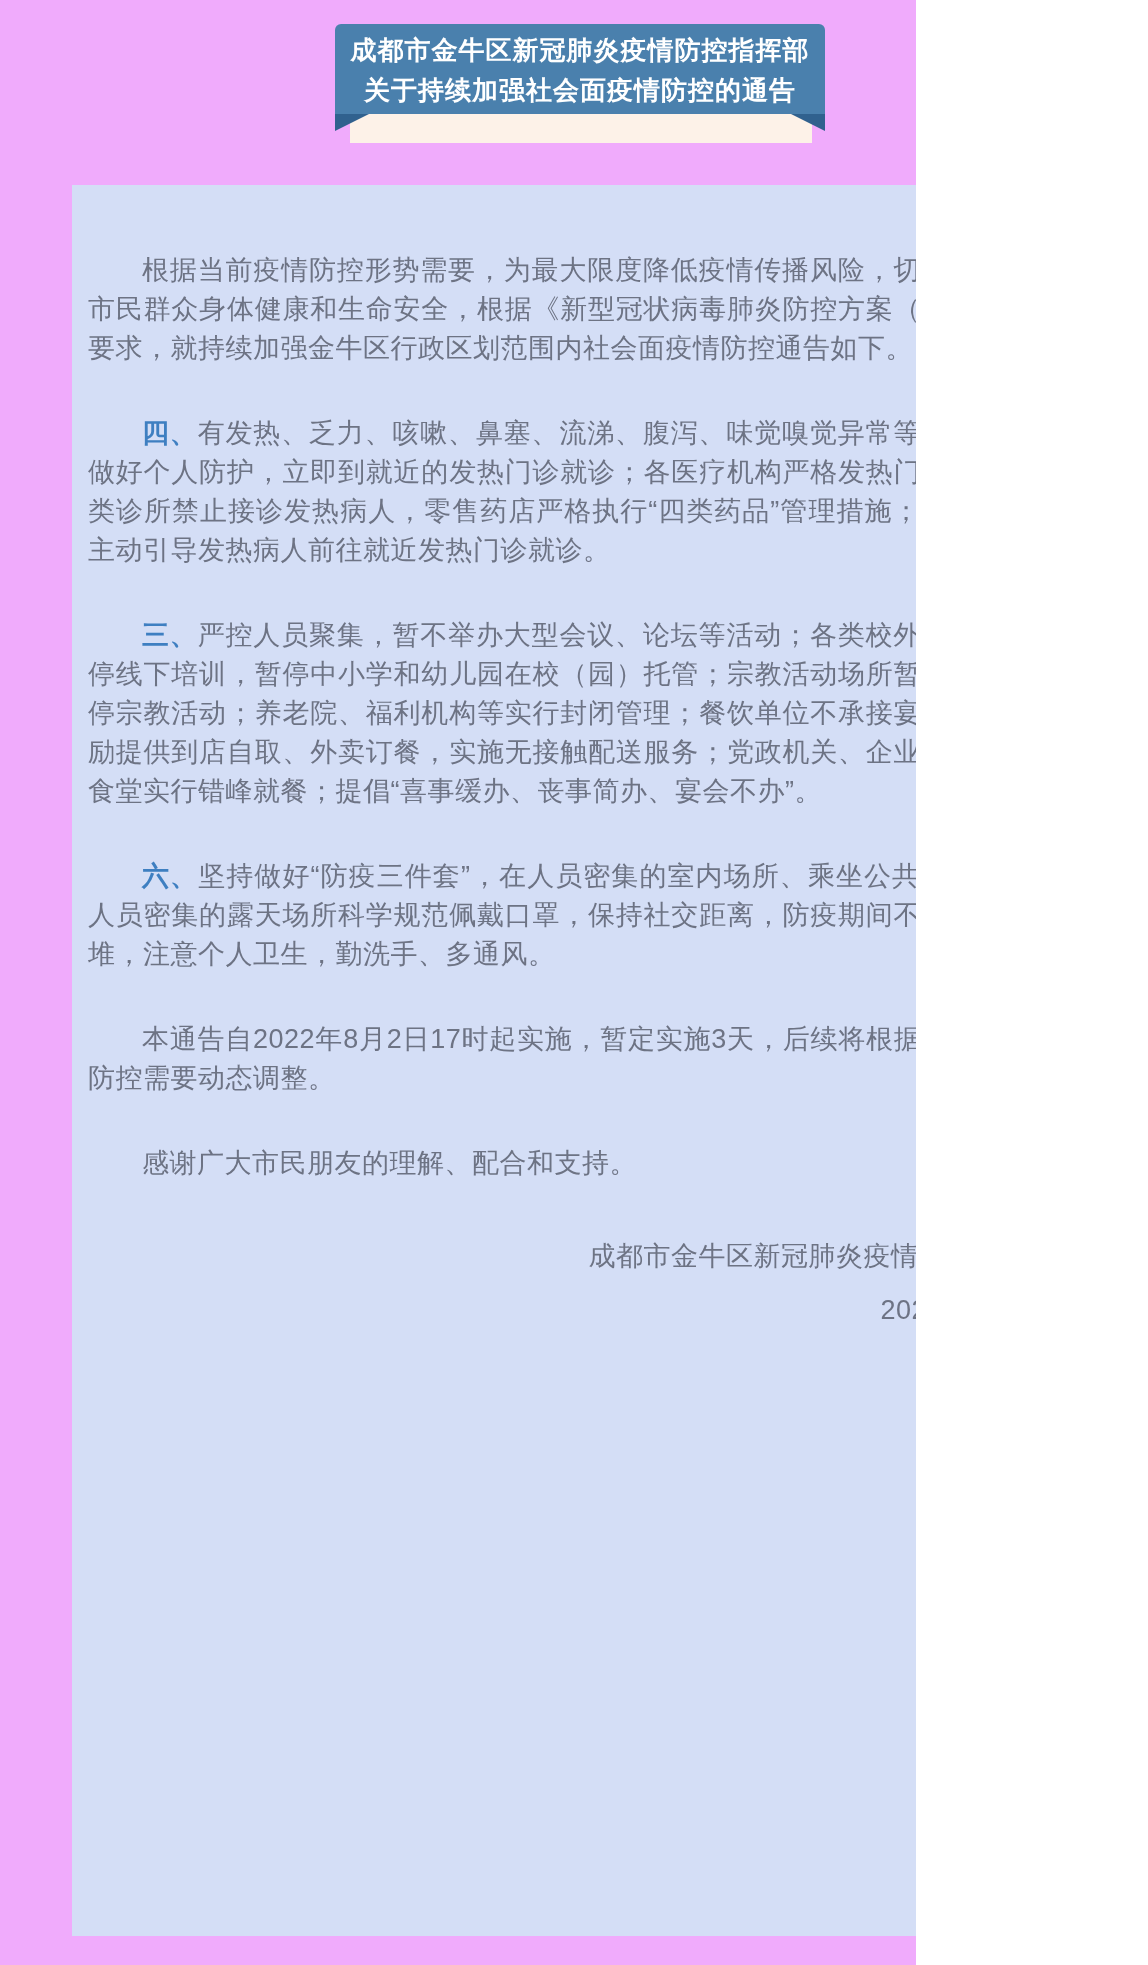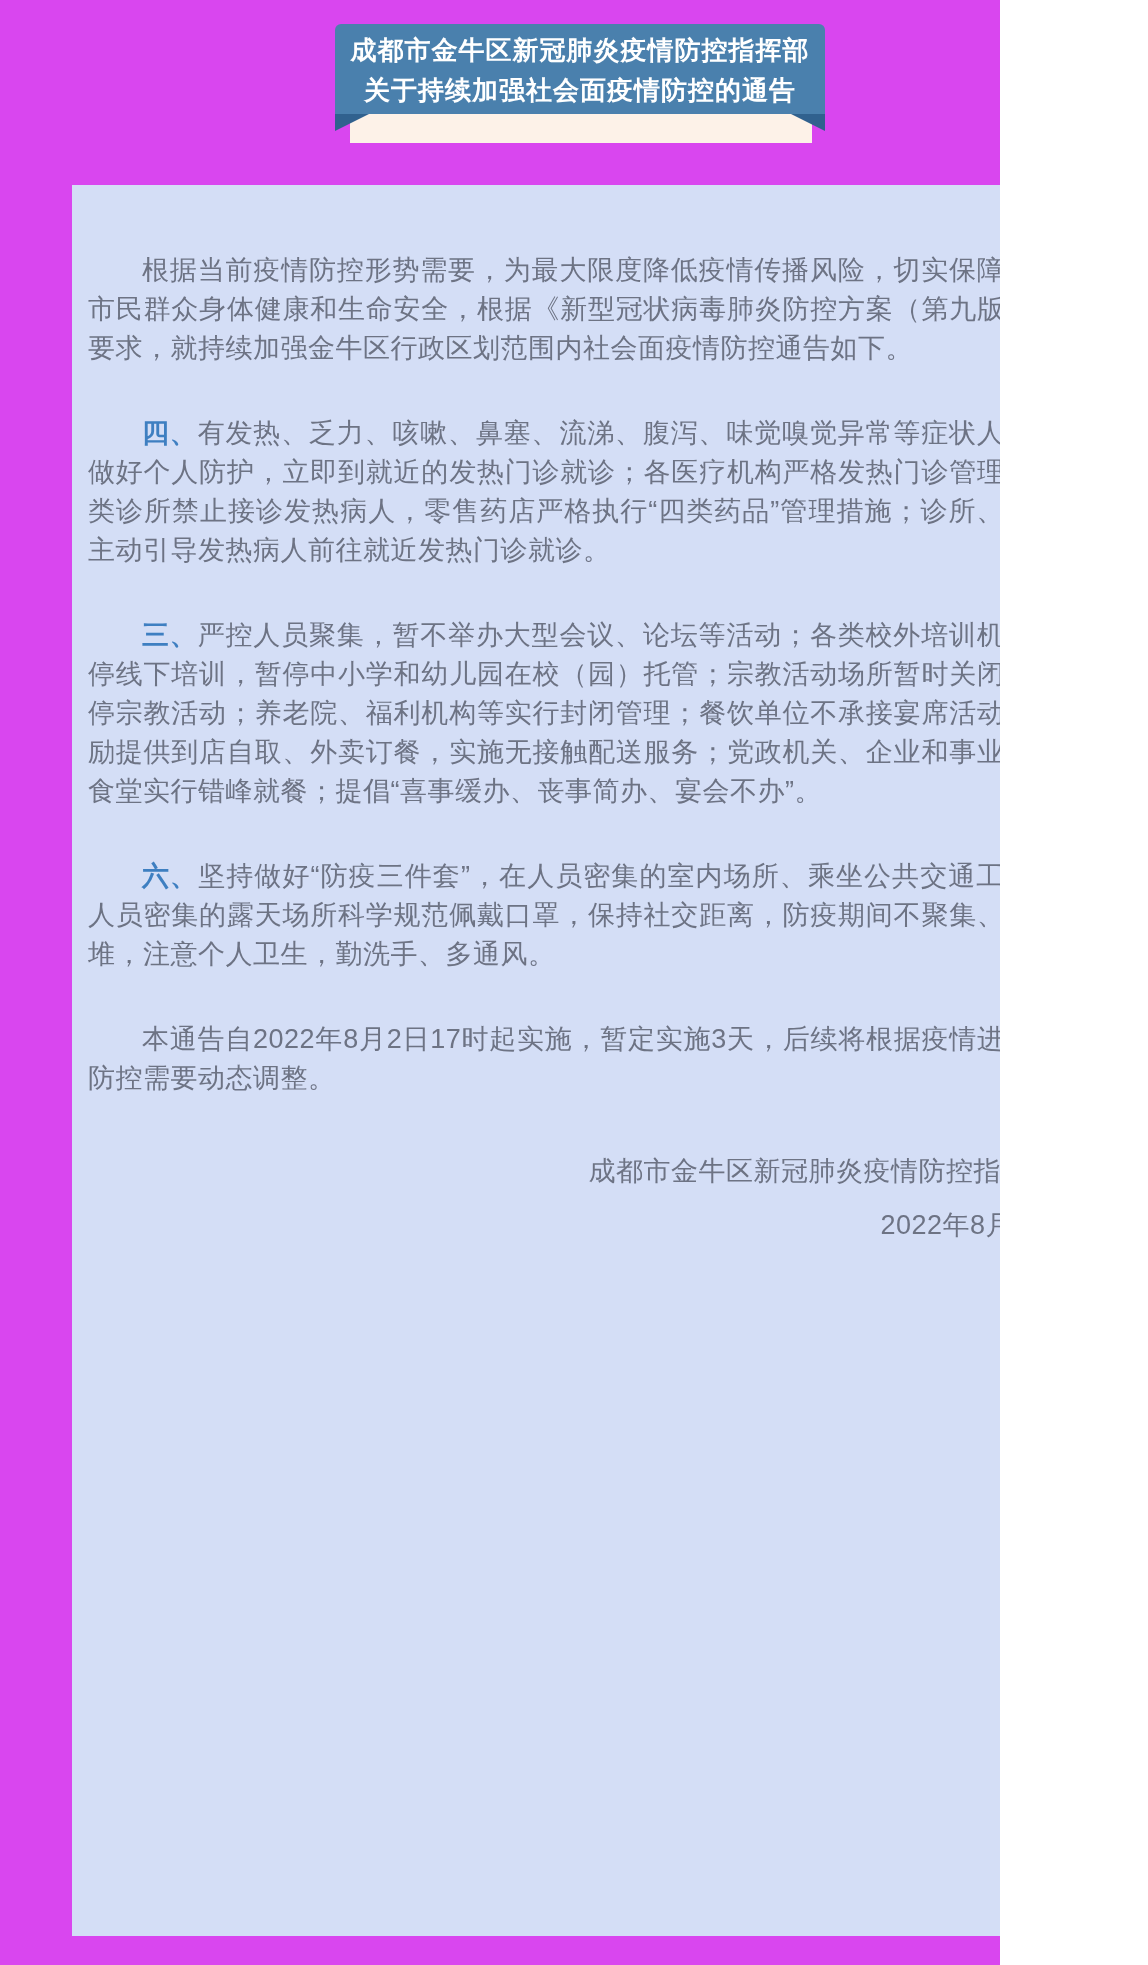--- a/index.html
+++ b/index.html
@@ -1,16 +1,16 @@
 <!DOCTYPE html>
 <html style="--banner-blue: #4a80ad; --fold-blue: #30618e; --cream: #fdf2e8; --panel-blue: #d4def6; --text-gray: #6d7384; --accent-blue: #3e7fc1;"><head>
 <meta charset="utf-8">
 <style>
   html,body{margin:0;padding:0;background:#ffffff;font-family:"Liberation Sans",sans-serif;}
-  .page{position:relative;width:1000px;height:1965px;background:#d946ef;overflow:hidden;}
+  .page{position:relative;width:916px;height:1965px;background:#f0abfc;overflow:hidden;}
 
   
   .banner-underlay{position:absolute;left:350px;top:113px;width:462px;height:30px;background:var(--cream,#fdf2e8);}
   .banner{position:absolute;left:335px;top:24px;width:490px;height:90px;background:var(--banner-blue,#4a80ad);
           border-radius:6px 6px 0 0;color:#ffffff;text-align:center;font-weight:bold;
           font-size:26px;line-height:40px;letter-spacing:1px;padding-top:6px;box-sizing:border-box;}
   .fold{position:absolute;top:100%;width:0;height:0;}
   .fold-left{left:0;border-top:17px solid var(--fold-blue,#30618e);border-right:34px solid transparent;}
   .fold-right{right:0;border-top:17px solid var(--fold-blue,#30618e);border-left:34px solid transparent;}
 
@@ -37,20 +37,21 @@
     <span class="fold fold-right"></span>
   </div>
 
   <div class="panel">
     <div id="paragraphs">
         <p class="para">根据当前疫情防控形势需要，为最大限度降低疫情传播风险，切实保障广大市民群众身体健康和生命安全，根据《新型冠状病毒肺炎防控方案（第九版）》要求，就持续加强金牛区行政区划范围内社会面疫情防控通告如下。</p>
         <p class="para"><span class="num">四、</span>有发热、乏力、咳嗽、鼻塞、流涕、腹泻、味觉嗅觉异常等症状人员应做好个人防护，立即到就近的发热门诊就诊；各医疗机构严格发热门诊管理，各类诊所禁止接诊发热病人，零售药店严格执行“四类药品”管理措施；诊所、药店主动引导发热病人前往就近发热门诊就诊。</p>
         <p class="para"><span class="num">三、</span>严控人员聚集，暂不举办大型会议、论坛等活动；各类校外培训机构暂停线下培训，暂停中小学和幼儿园在校（园）托管；宗教活动场所暂时关闭，暂停宗教活动；养老院、福利机构等实行封闭管理；餐饮单位不承接宴席活动，鼓励提供到店自取、外卖订餐，实施无接触配送服务；党政机关、企业和事业单位食堂实行错峰就餐；提倡“喜事缓办、丧事简办、宴会不办”。</p>
         <p class="para"><span class="num">六、</span>坚持做好“防疫三件套”，在人员密集的室内场所、乘坐公共交通工具、人员密集的露天场所科学规范佩戴口罩，保持社交距离，防疫期间不聚集、不扎堆，注意个人卫生，勤洗手、多通风。</p>
         <p class="para">本通告自2022年8月2日17时起实施，暂定实施3天，后续将根据疫情进展和防控需要动态调整。</p>
+        <p class="para">感谢广大市民朋友的理解、配合和支持。</p>
       </div>
     <div class="signature">
       <div>成都市金牛区新冠肺炎疫情防控指挥部</div>
       <div>2022年8月2日</div>
     </div>
   </div>
 
 </div>
 
 </body></html>

